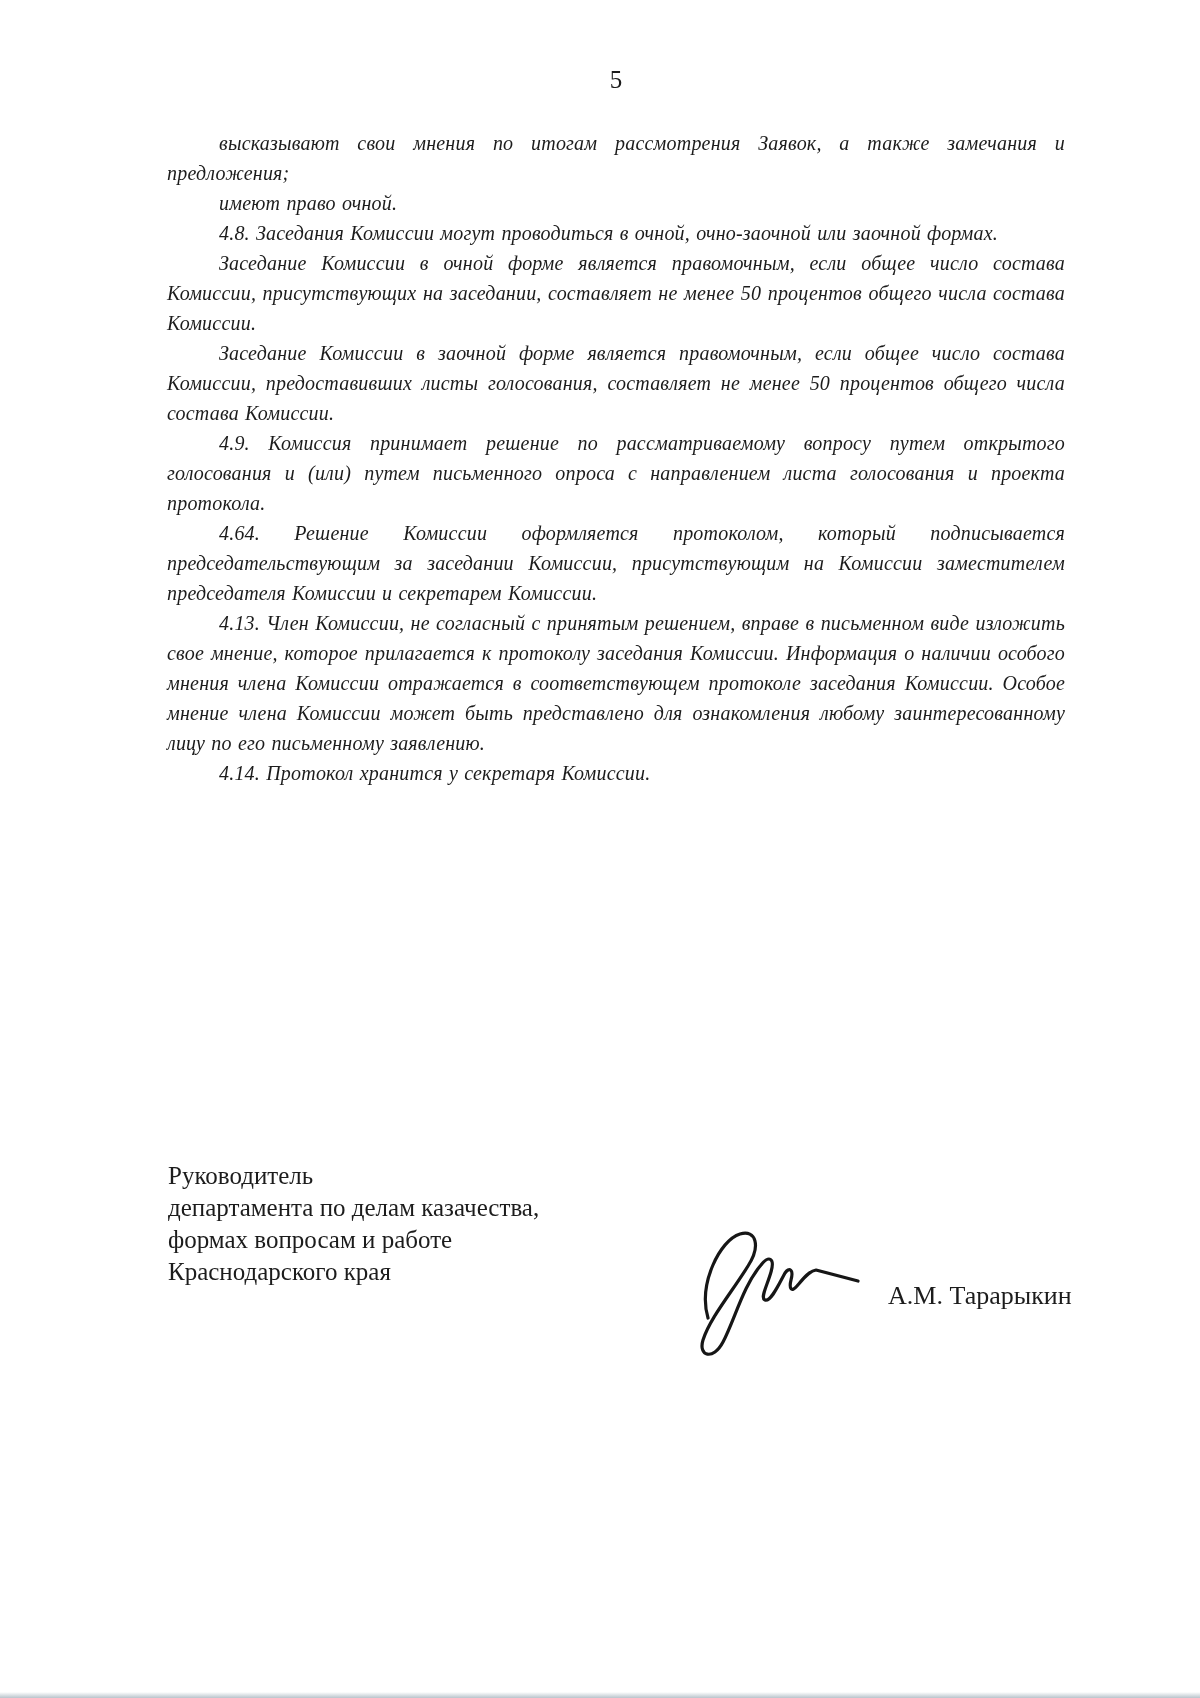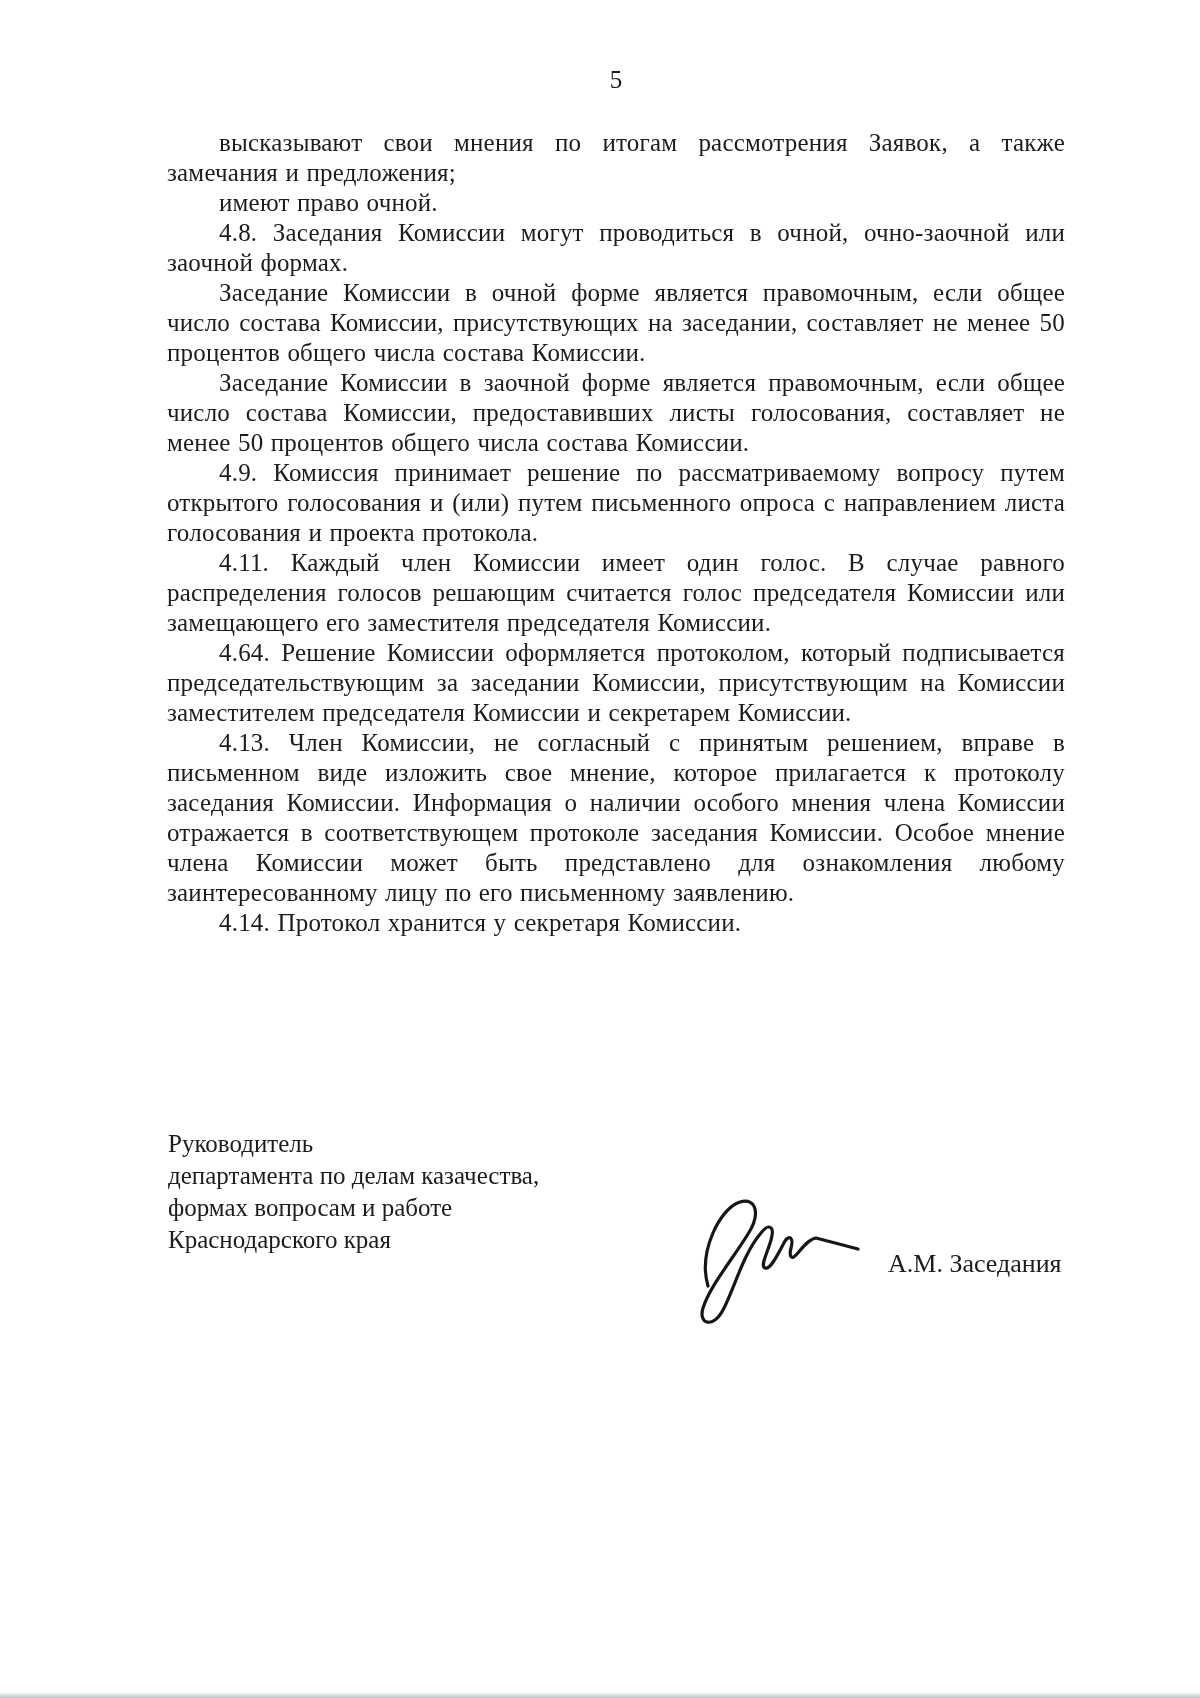--- a/index.html
+++ b/index.html
@@ -18,30 +18,31 @@
     left: 167px;
     width: 898px;
     text-align: center;
     font-size: 25px;
   }
   .content {
     position: absolute;
     top: 128px;
     left: 167px;
     width: 898px;
-    font-size: 25px;
+    font-size: 20px;
     line-height: 30px;
     text-align: justify;
     letter-spacing: 0.2px;
     word-spacing: 1px;
+    font-style: italic;
   }
   .content p { margin: 0; text-indent: 52px; }
   .signature-block {
     position: absolute;
-    top: 1128px;
+    top: 1160px;
     left: 168px;
     width: 930px;
     font-size: 25px;
     line-height: 32px;
   }
   .signatory-title { width: 470px; }
   .sig-area {
     position: absolute;
     left: 500px;
     top: 62px;
@@ -70,21 +71,20 @@
 
   <div class="page-number">5</div>
 
   <div class="content">
     <p>высказывают свои мнения по итогам рассмотрения Заявок, а также замечания и предложения;</p>
     <p>имеют право очной.</p>
     <p>4.8. Заседания Комиссии могут проводиться в очной, очно-заочной или заочной формах.</p>
     <p>Заседание Комиссии в очной форме является правомочным, если общее число состава Комиссии, присутствующих на заседании, составляет не менее 50 процентов общего числа состава Комиссии.</p>
     <p>Заседание Комиссии в заочной форме является правомочным, если общее число состава Комиссии, предоставивших листы голосования, составляет не менее 50 процентов общего числа состава Комиссии.</p>
     <p>4.9. Комиссия принимает решение по рассматриваемому вопросу путем открытого голосования и (или) путем письменного опроса с направлением листа голосования и проекта протокола.</p>
-    <p>4.11. Каждый член Комиссии имеет один голос. В случае равного распределения голосов решающим считается голос председателя Комиссии или замещающего его заместителя председателя Комиссии.</p>
     <p>4.64. Решение Комиссии оформляется протоколом, который подписывается председательствующим за заседании Комиссии, присутствующим на Комиссии заместителем председателя Комиссии и секретарем Комиссии.</p>
     <p>4.13. Член Комиссии, не согласный с принятым решением, вправе в письменном виде изложить свое мнение, которое прилагается к протоколу заседания Комиссии. Информация о наличии особого мнения члена Комиссии отражается в соответствующем протоколе заседания Комиссии. Особое мнение члена Комиссии может быть представлено для ознакомления любому заинтересованному лицу по его письменному заявлению.</p>
     <p>4.14. Протокол хранится у секретаря Комиссии.</p>
   </div>
 
   <div class="signature-block">
     <div class="signatory-title">
       <div>Руководитель</div>
       <div>департамента по делам казачества,</div>
       <div>формах вопросам и работе</div>
@@ -93,19 +93,19 @@
 
     <div class="sig-area">
       <svg class="sig-svg" width="210" height="140" viewBox="0 0 210 140" aria-hidden="true">
         <path d="M40 96 C30 62, 52 18, 72 12 C88 7, 93 24, 80 44
                  C64 70, 42 96, 35 118 C30 134, 45 139, 55 120
                  C67 97, 75 64, 93 43 C101 33, 107 36, 103 50
                  C99 64, 92 76, 97 78 C103 80, 111 62, 117 51
                  C121 45, 126 47, 123 58 C121 66, 123 71, 129 64
                  C135 57, 141 49, 148 48 L190 59" fill="none" stroke="#161616" stroke-width="3.2" stroke-linecap="round" stroke-linejoin="round"></path>
       </svg>
-      <span class="signatory-name">А.М. Заседания</span>
+      <span class="signatory-name">А.М. Тарарыкин</span>
     </div>
   </div>
 
   <div class="scan-edge-bottom"></div>
 
 </div>
 
 </body></html>

